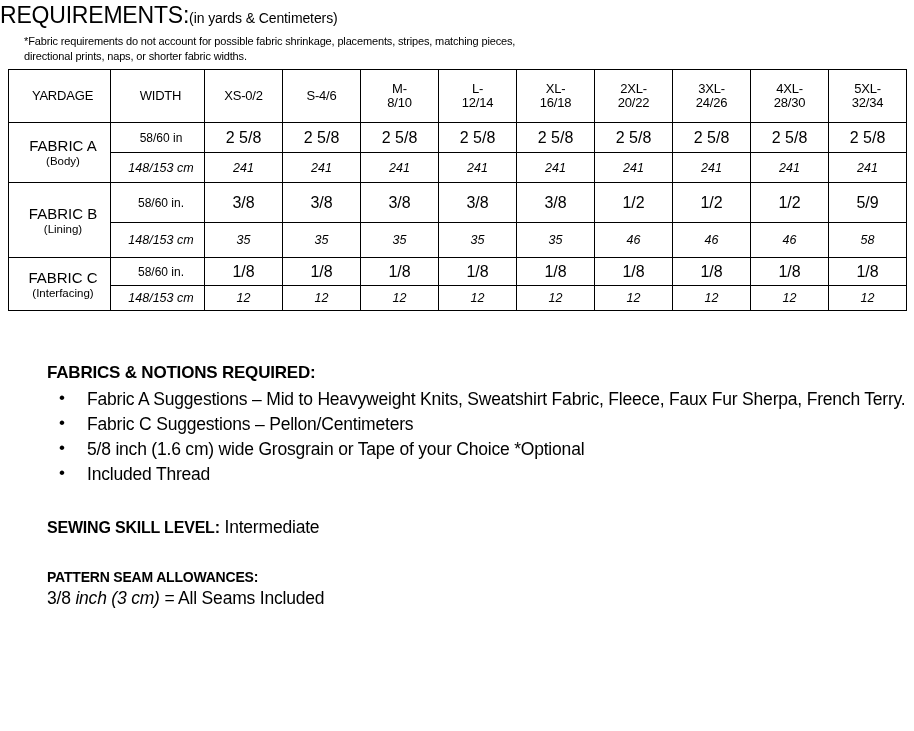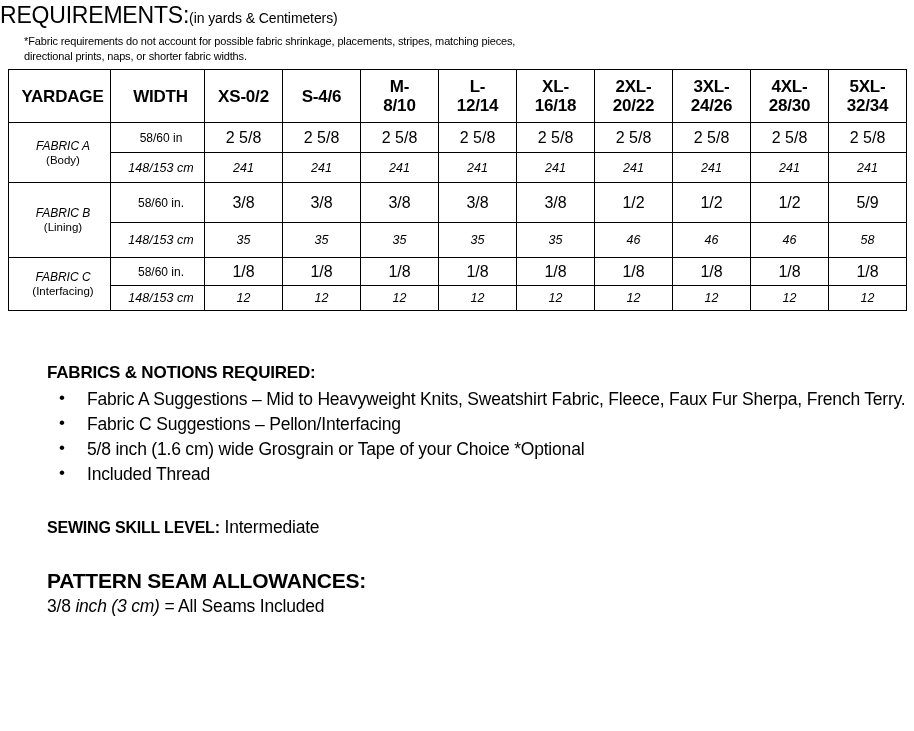--- a/index.html
+++ b/index.html
@@ -60,43 +60,42 @@
     text-align: center;
     vertical-align: middle;
   }
 
   col.c-yardage { width: 102px; }
   col.c-width   { width: 94px; }
   col.c-size    { width: 78px; }
 
   
   .hdr-cell {
-    font-size: 17px;
-    font-weight: bold;
+    font-size: 13px;
+    font-weight: normal;
     height: 52px;
     line-height: 1.12;
     letter-spacing: -0.2px;
     margin-left: 8px;
   }
   .hdr-left {
     text-align: left;
     padding-left: 6px !important;
   }
 
   
   .fab-label {
     text-align: left;
     padding-left: 7px !important;
     line-height: 1.05;
   }
   .fab-name {
-    font-size: 12px;
+    font-size: 15px;
     display: block;
     margin-bottom: 1px;
-    font-style: italic;
   }
   .fab-note {
     font-size: 11.5px;
     display: block;
   }
 
   
   .in-width {
     font-size: 12px;
     text-align: left;
@@ -161,21 +160,21 @@
     font-size: 17.5px;
     letter-spacing: -0.2px;
   }
   .skill-label { font-weight: bold; font-size: 16px; }
   .skill-value { font-weight: 400; }
 
   .seam-block {
     margin-top: 31px;
   }
   .seam-head {
-    font-size: 21px;
+    font-size: 14px;
     font-weight: bold;
     letter-spacing: -0.2px;
   }
   .seam-line {
     font-size: 17.5px;
     letter-spacing: -0.2px;
     margin-top: 3px;
   }
   .seam-ital { font-style: italic; }
 </style>
@@ -311,21 +310,21 @@
     </tbody>
   </table>
 </div>
 
 <div class="lower">
 
   <div class="section-head">FABRICS &amp; NOTIONS REQUIRED:</div>
 
   <ul class="notions">
     <li>Fabric A Suggestions – Mid to Heavyweight Knits, Sweatshirt Fabric, Fleece, Faux Fur Sherpa, French Terry.</li>
-    <li>Fabric C Suggestions – Pellon/Interfacing</li>
+    <li>Fabric C Suggestions – Pellon/Centimeters</li>
     <li>5/8 inch (1.6 cm) wide Grosgrain or Tape of your Choice *Optional</li>
     <li>Included Thread</li>
   </ul>
 
   <div class="skill-block">
     <span class="skill-label">SEWING SKILL LEVEL:</span>
     <span class="skill-value">Intermediate</span>
   </div>
 
   <div class="seam-block">

